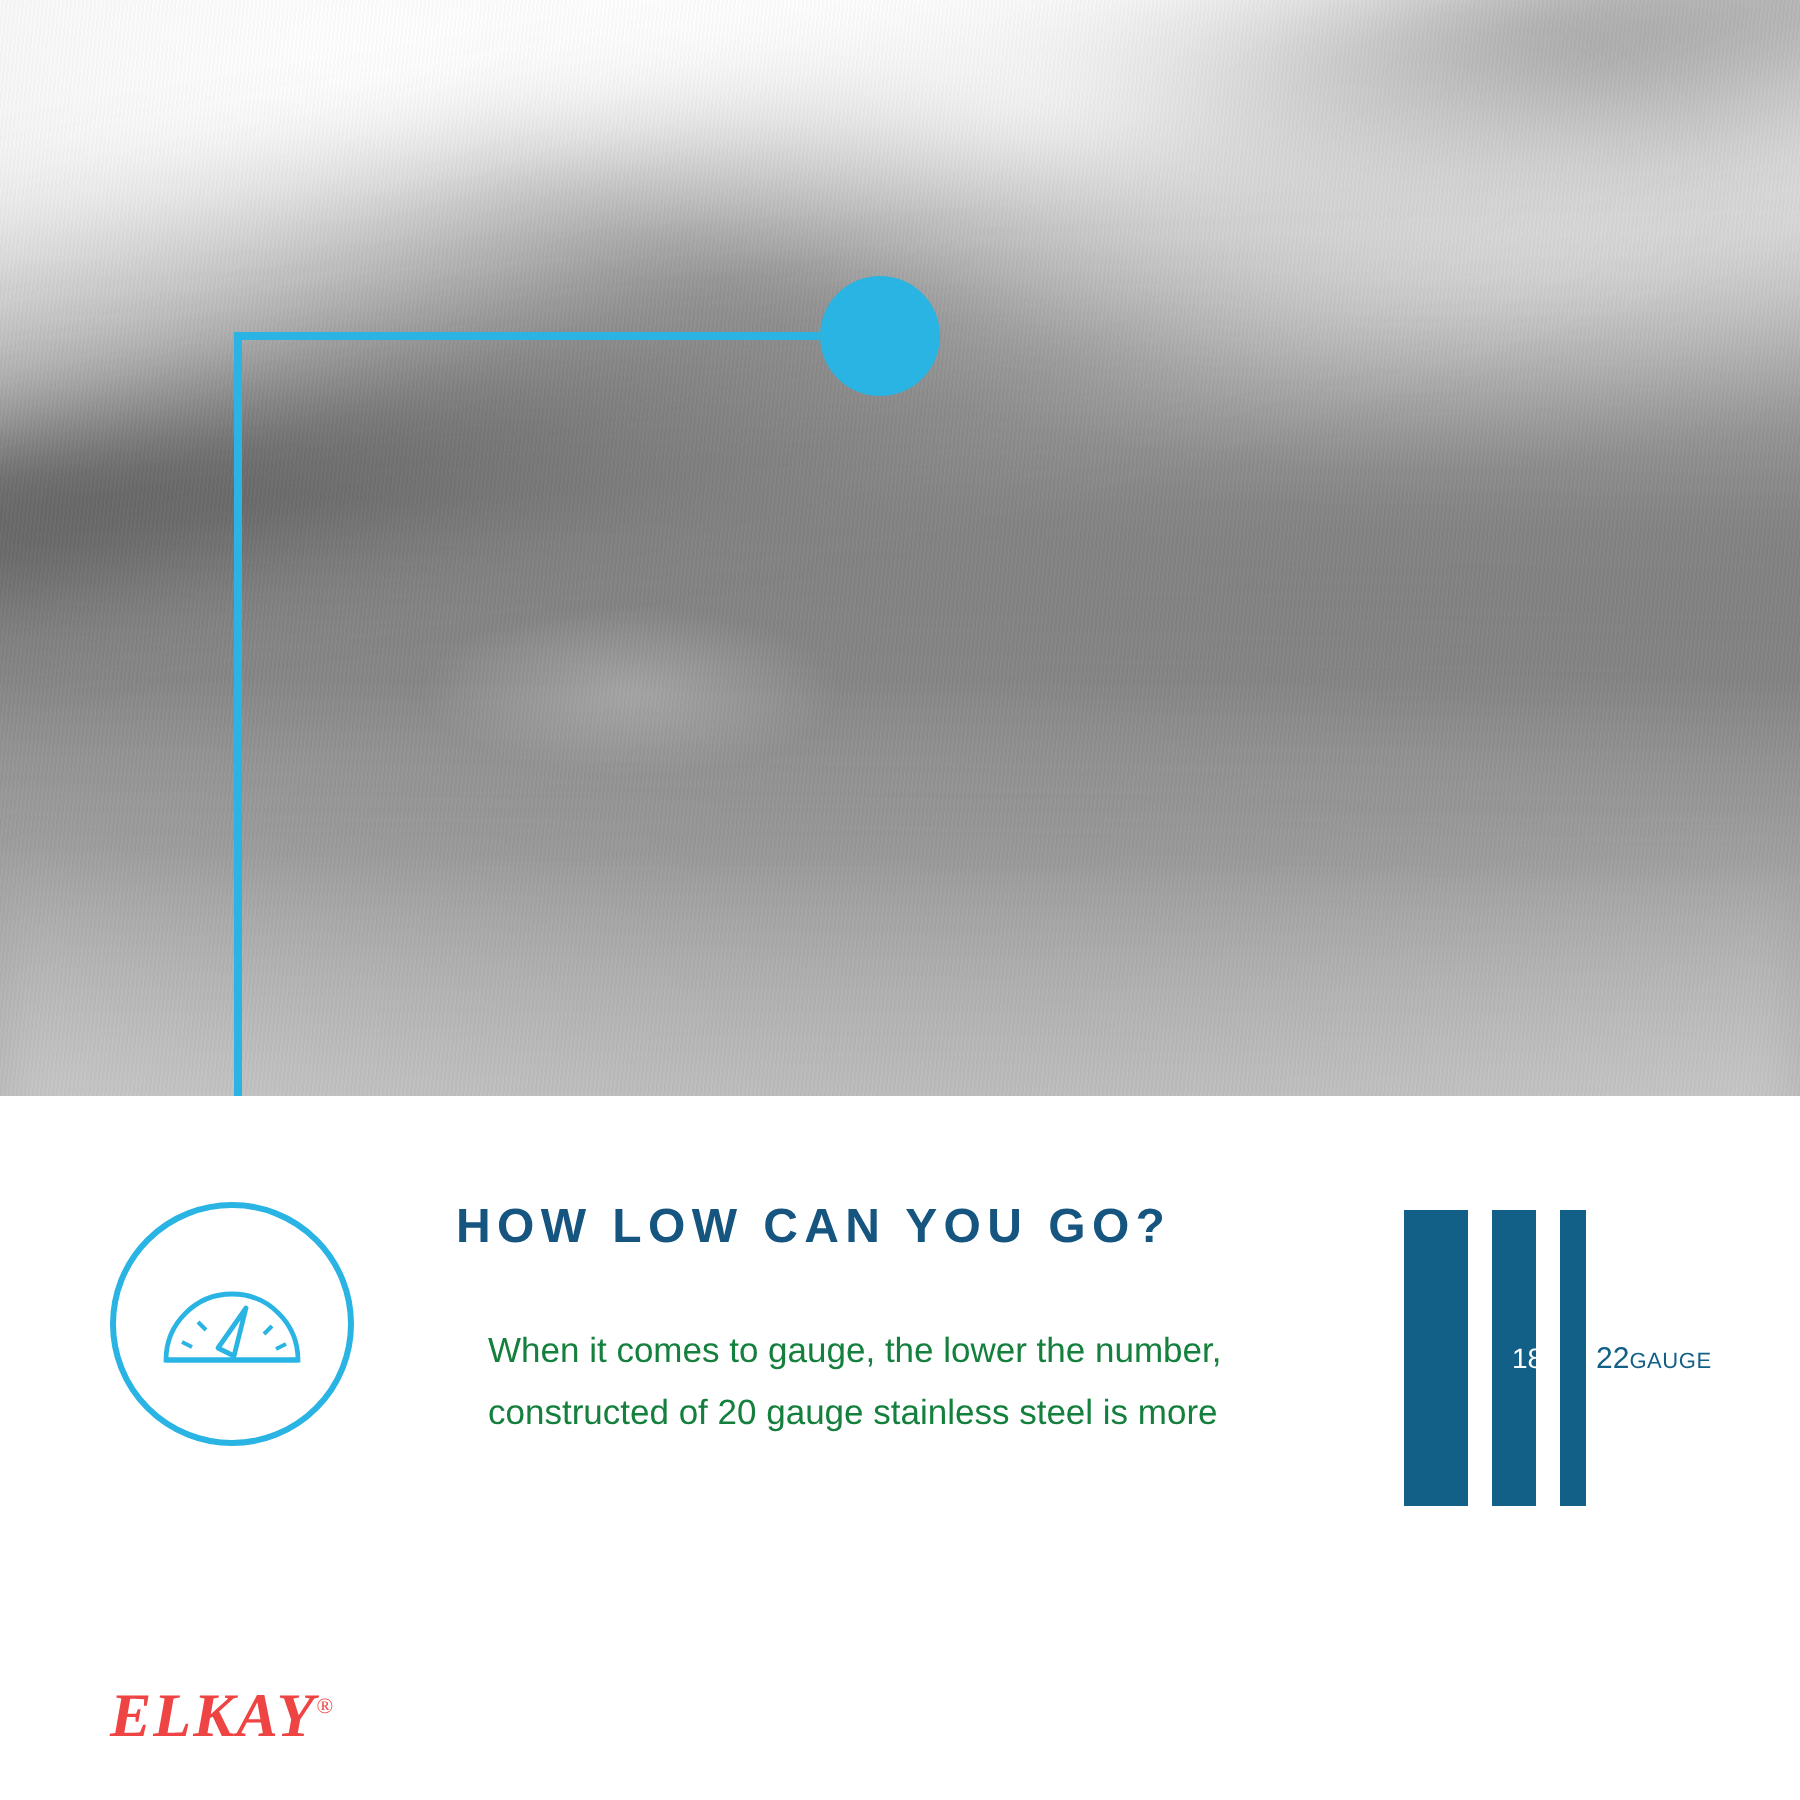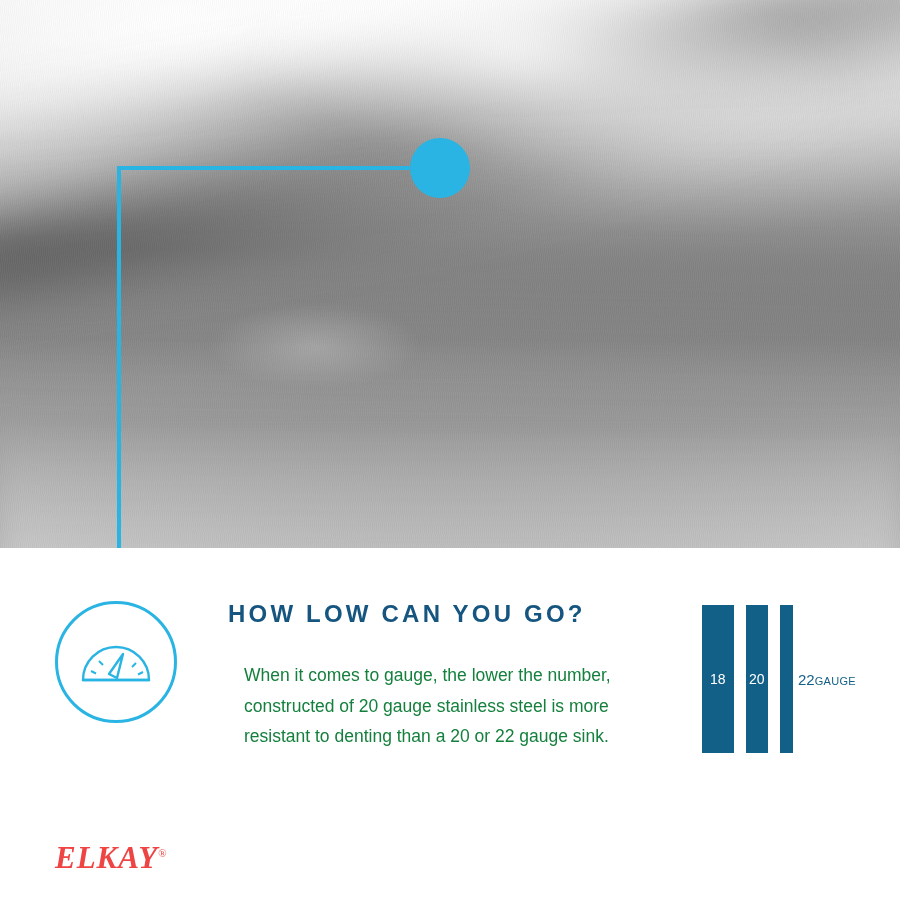--- a/index.html
+++ b/index.html
@@ -187,20 +187,21 @@
   }
   .bar.b18 { left: 0px;  width: 32px; }
   .bar.b20 { left: 44px; width: 22px; }
   .bar.b22 { left: 78px; width: 13px; }
 
   .bar-label {
     position: absolute;
     font-family: "Liberation Sans", sans-serif;
     color: #ffffff;
     font-size: 14px;
+    margin-left: 46px;
   }
   .lbl18 { left: 8px;  top: 66px; }
   .lbl20 { left: 47px; top: 66px; }
 
   .gauge-label {
     position: absolute;
     left: 96px;
     top: 66px;
     color: #125f87;
     font-family: "Liberation Sans", sans-serif;
@@ -265,21 +266,20 @@
         <line x1="57" y1="31" x2="53" y2="35" stroke="#29b4e3" stroke-width="2"></line>
         <line x1="64" y1="40" x2="59" y2="42.5" stroke="#29b4e3" stroke-width="2"></line>
       </svg>
     </div>
 
     <div class="headline">HOW LOW CAN YOU GO?</div>
 
     <div class="body-copy">
       <div>When it comes to gauge, the lower the number,</div>
       <div>constructed of 20 gauge stainless steel is more</div>
-      <div>resistant to denting than a 20 or 22 gauge sink.</div>
     </div>
 
     <div class="bars">
       <div class="bar b18"></div>
       <div class="bar b20"></div>
       <div class="bar b22"></div>
       <div class="bar-label lbl18">18</div>
       <div class="bar-label lbl20">20</div>
       <div class="gauge-label">
         <span>22</span><span class="small">GAUGE</span>

